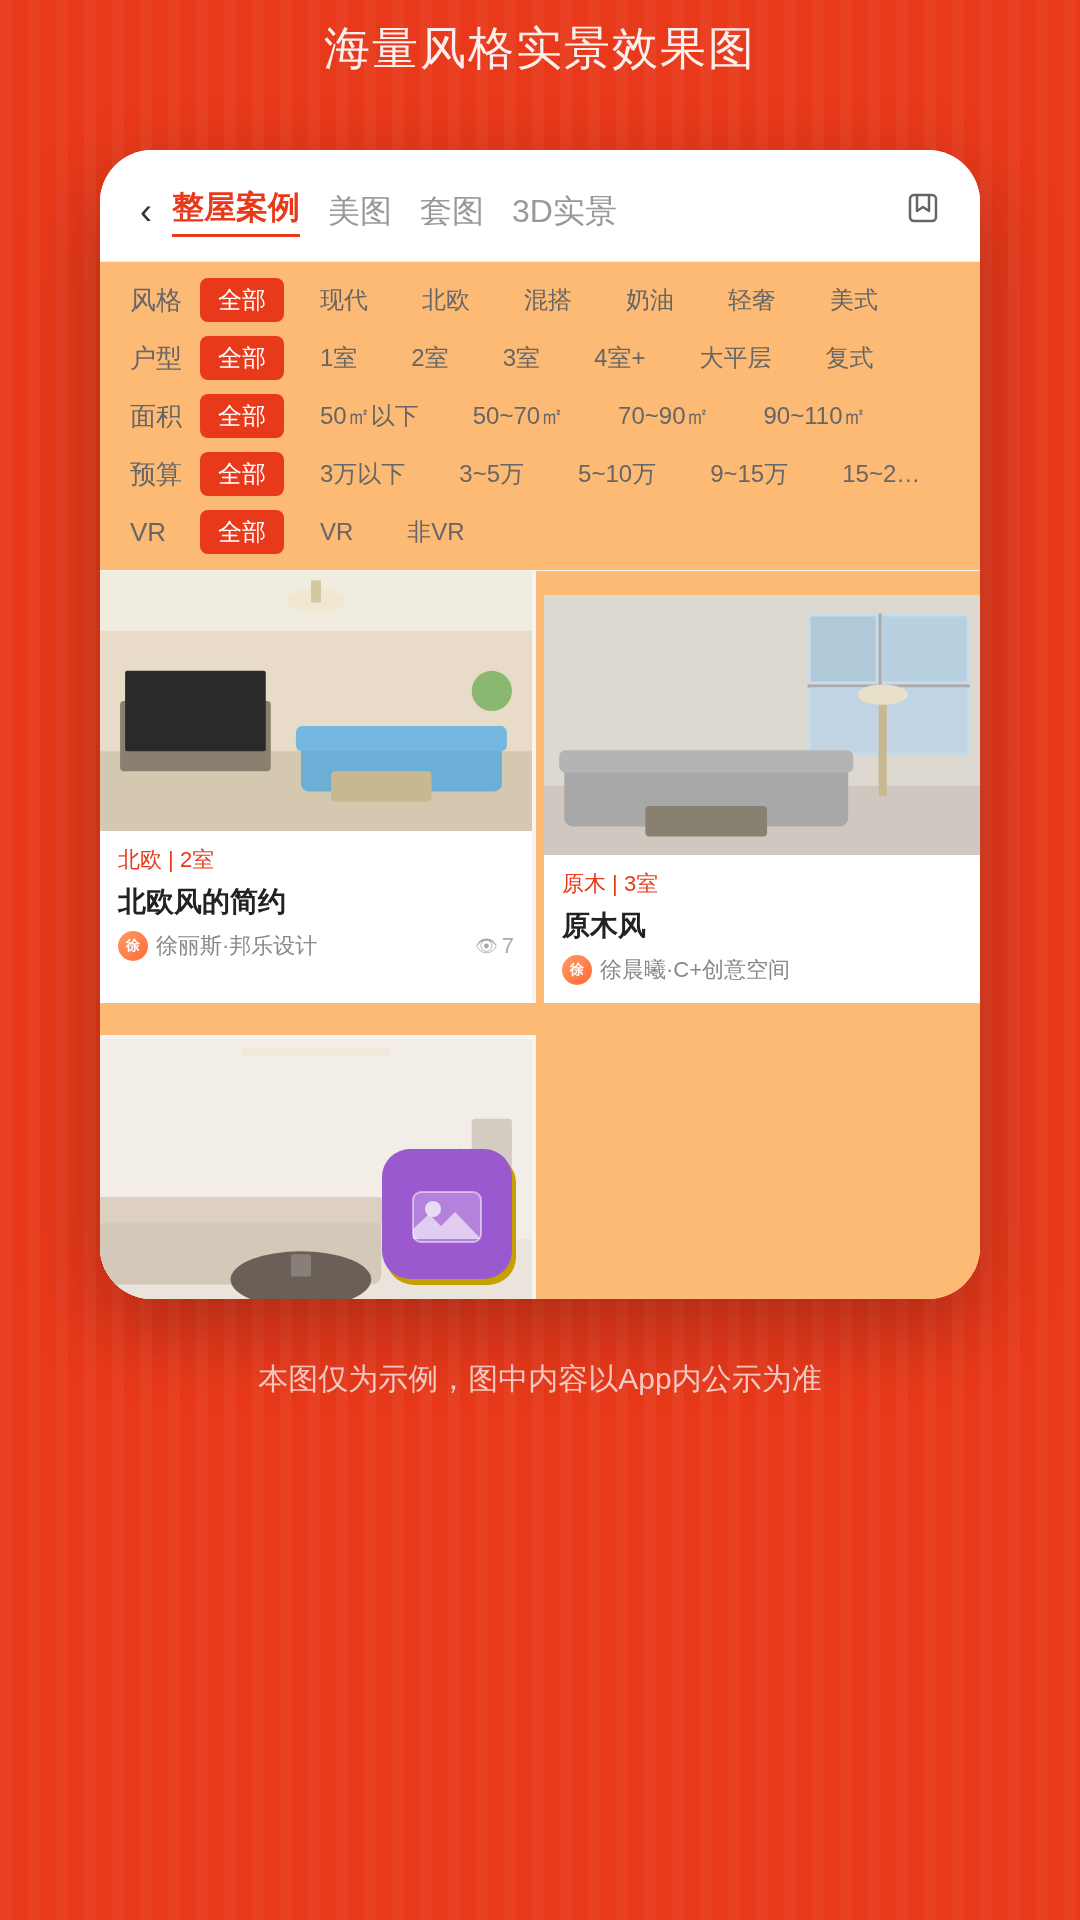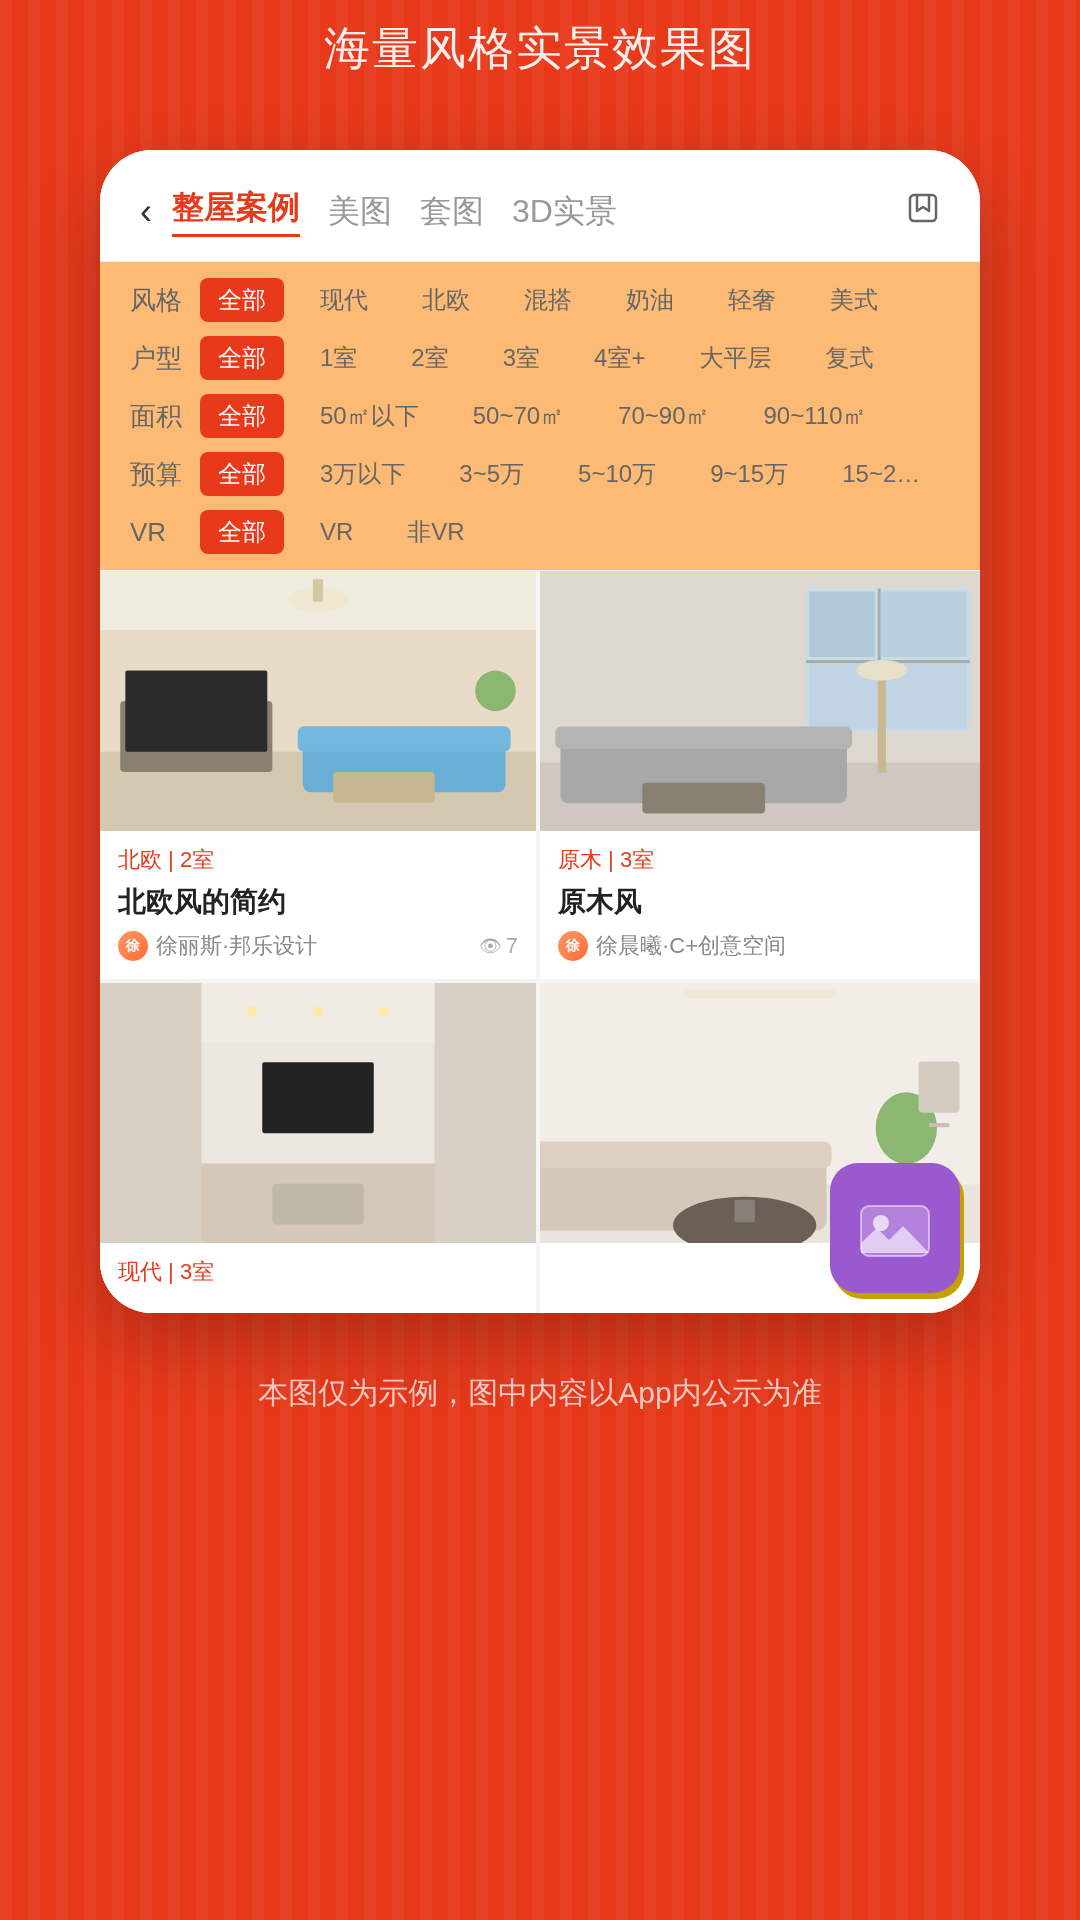--- a/index.html
+++ b/index.html
@@ -136,34 +136,35 @@
     .filter-tag.active {
       background: #E8391A;
       color: #fff;
       border-radius: 8px;
     }
 
     
     .image-grid {
       display: grid;
       grid-template-columns: 1fr 1fr;
-      gap: 0;
+      gap: 8px;
       background: #fdba74;
     }
 
     .grid-item {
       background: #fff;
       position: relative;
       overflow: hidden;
     }
     .grid-item:nth-child(odd) {
       border-right: 4px solid #f5f5f5;
     }
     .grid-item + .grid-item {
       border-top: 0;
+      margin-top: 24px;
     }
     .grid-item-row2 {
       border-top: 4px solid #f5f5f5;
     }
 
     
     .room-img {
       width: 100%;
       height: 260px;
       position: relative;
@@ -412,48 +413,20 @@
           <div class="item-name">原木风</div>
           <div class="item-author-row">
             <div class="author-info">
               <div class="author-avatar">徐</div>
               <span class="author-name">徐晨曦·C+创意空间</span>
             </div>
           </div>
         </div>
       </div>
 
-      <div class="grid-item grid-item-row2" style="border-top: 4px solid #f5f5f5;">
-        <div class="room-img room3">
-          <svg width="100%" height="280" viewBox="0 0 430 280" preserveAspectRatio="xMidYMid slice">
-
-            <rect width="430" height="280" fill="#e0d8cc"></rect>
-
-            <rect x="100" y="0" width="230" height="280" fill="#ece8e0"></rect>
-
-            <rect width="430" height="60" fill="#f0ece4"></rect>
-
-            <polygon points="0,280 430,280 330,180 100,180" fill="#d4c8b8"></polygon>
-
-            <rect x="0" y="0" width="100" height="280" fill="#d8d0c4"></rect>
-            <rect x="330" y="0" width="100" height="280" fill="#d8d0c4"></rect>
-
-            <rect x="160" y="80" width="110" height="70" rx="2" fill="#222"></rect>
-
-            <rect x="170" y="200" width="90" height="40" rx="4" fill="#c0b8a8"></rect>
-
-            <circle cx="150" cy="30" r="5" fill="#ffe8a0"></circle>
-            <circle cx="215" cy="30" r="5" fill="#ffe8a0"></circle>
-            <circle cx="280" cy="30" r="5" fill="#ffe8a0"></circle>
-          </svg>
-        </div>
-        <div class="item-meta">
-          <div class="item-style-tag">现代 | 3室</div>
-        </div>
-      </div>
 
       <div class="grid-item grid-item-row2" style="border-top: 4px solid #f5f5f5; position: relative;">
         <div class="room-img room4">
           <svg width="100%" height="280" viewBox="0 0 430 280" preserveAspectRatio="xMidYMid slice">
 
             <rect width="430" height="280" fill="#eae4dc"></rect>
 
             <rect width="430" height="200" fill="#f2ede6"></rect>
 
             <rect x="-20" y="165" width="300" height="80" rx="10" fill="#d4c8b8"></rect>

